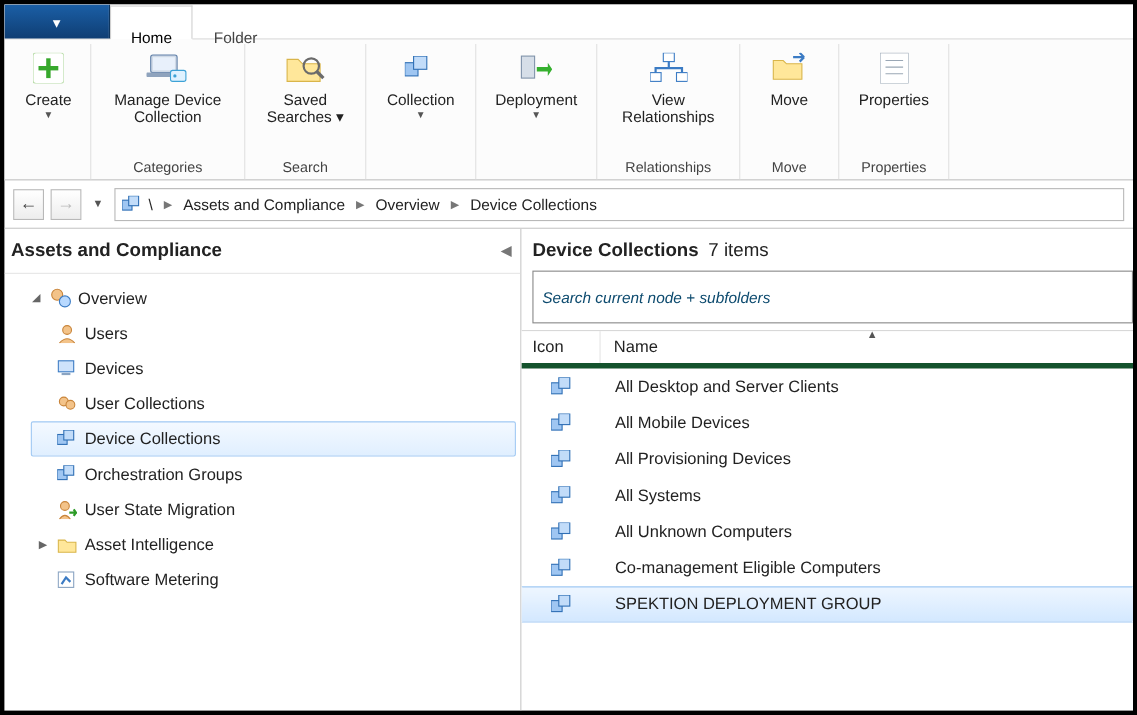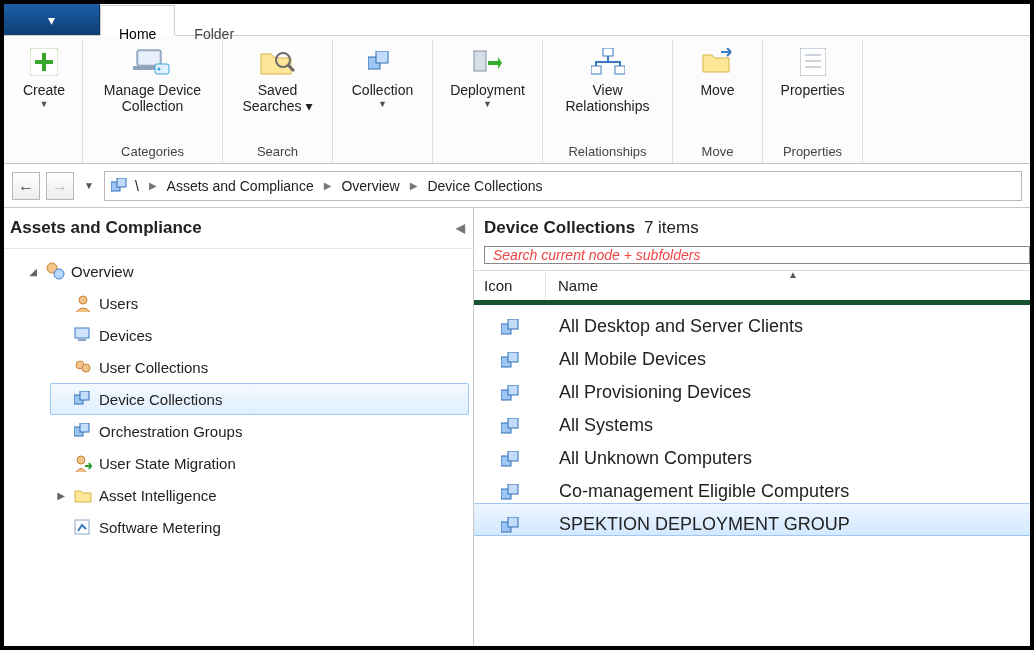--- a/index.html
+++ b/index.html
@@ -138,61 +138,61 @@
     gap: 6px;
     padding-left: 4px;
     cursor: pointer;
     border: 1px solid transparent;
   }
   .tree .node.selected {
     background: linear-gradient(to bottom,#f4f9ff,#e0efff);
     border: 1px solid #9fc8f3;
     border-radius: 2px;
   }
-  .tree .indent1 { margin-left: 28px; }
+  .tree .indent1 { margin-left: 6px; }
   .tree .twisty { width: 12px; color: #666; font-size: 10px; display:inline-block; text-align:center;}
   .tree .ticon { width: 20px; height: 20px; display:flex; align-items:center; justify-content:center; }
   
   .rightpane {
     flex: 1;
     display: flex; flex-direction: column;
     overflow: hidden;
   }
   .rightpane .panehdr {
     font-size: 17px;
     padding: 10px 8px 6px 10px;
   }
   .rightpane .panehdr b { font-weight: bold; }
   .searchbox {
     margin: 2px 0 6px 10px;
     border: 1px solid #888;
-    height: 18px;
+    height: 48px;
     display: flex; align-items: center;
     padding: 0 8px;
-    color: #ef4444;
+    color: #0c4a6e;
     font-style: italic;
   }
   .listhdr {
     display: flex;
     border-top: 1px solid #d8d8d8;
     border-bottom: 5px solid #14532d;
     background: #fff;
     font-size: 15px;
   }
   .listhdr .col { padding: 6px 4px; }
   .listhdr .col.icon { width: 72px; border-right: 1px solid #e5e5e5; padding-left: 10px;}
   .listhdr .col.name { flex: 1; padding-left: 12px; position: relative;}
   .listhdr .col.name .sortglyph { position:absolute; left:50%; top:-2px; font-size:10px; color:#555;}
   .list {
     flex: 1;
   }
   .row {
-    display: flex; align-items: flex-end;
+    display: flex; align-items: center;
     height: 33px;
-    font-size: 18px;
+    font-size: 15px;
     border: 1px solid transparent;
   }
   .row.selected {
     background: linear-gradient(to bottom,#eef6ff,#d3e8ff);
     border-top: 1px solid #9fc8f3;
     border-bottom: 1px solid #9fc8f3;
   }
   .row .cicon { width: 72px; display:flex; justify-content:center; }
   .row .cname { flex: 1; padding-left: 12px; }
   

